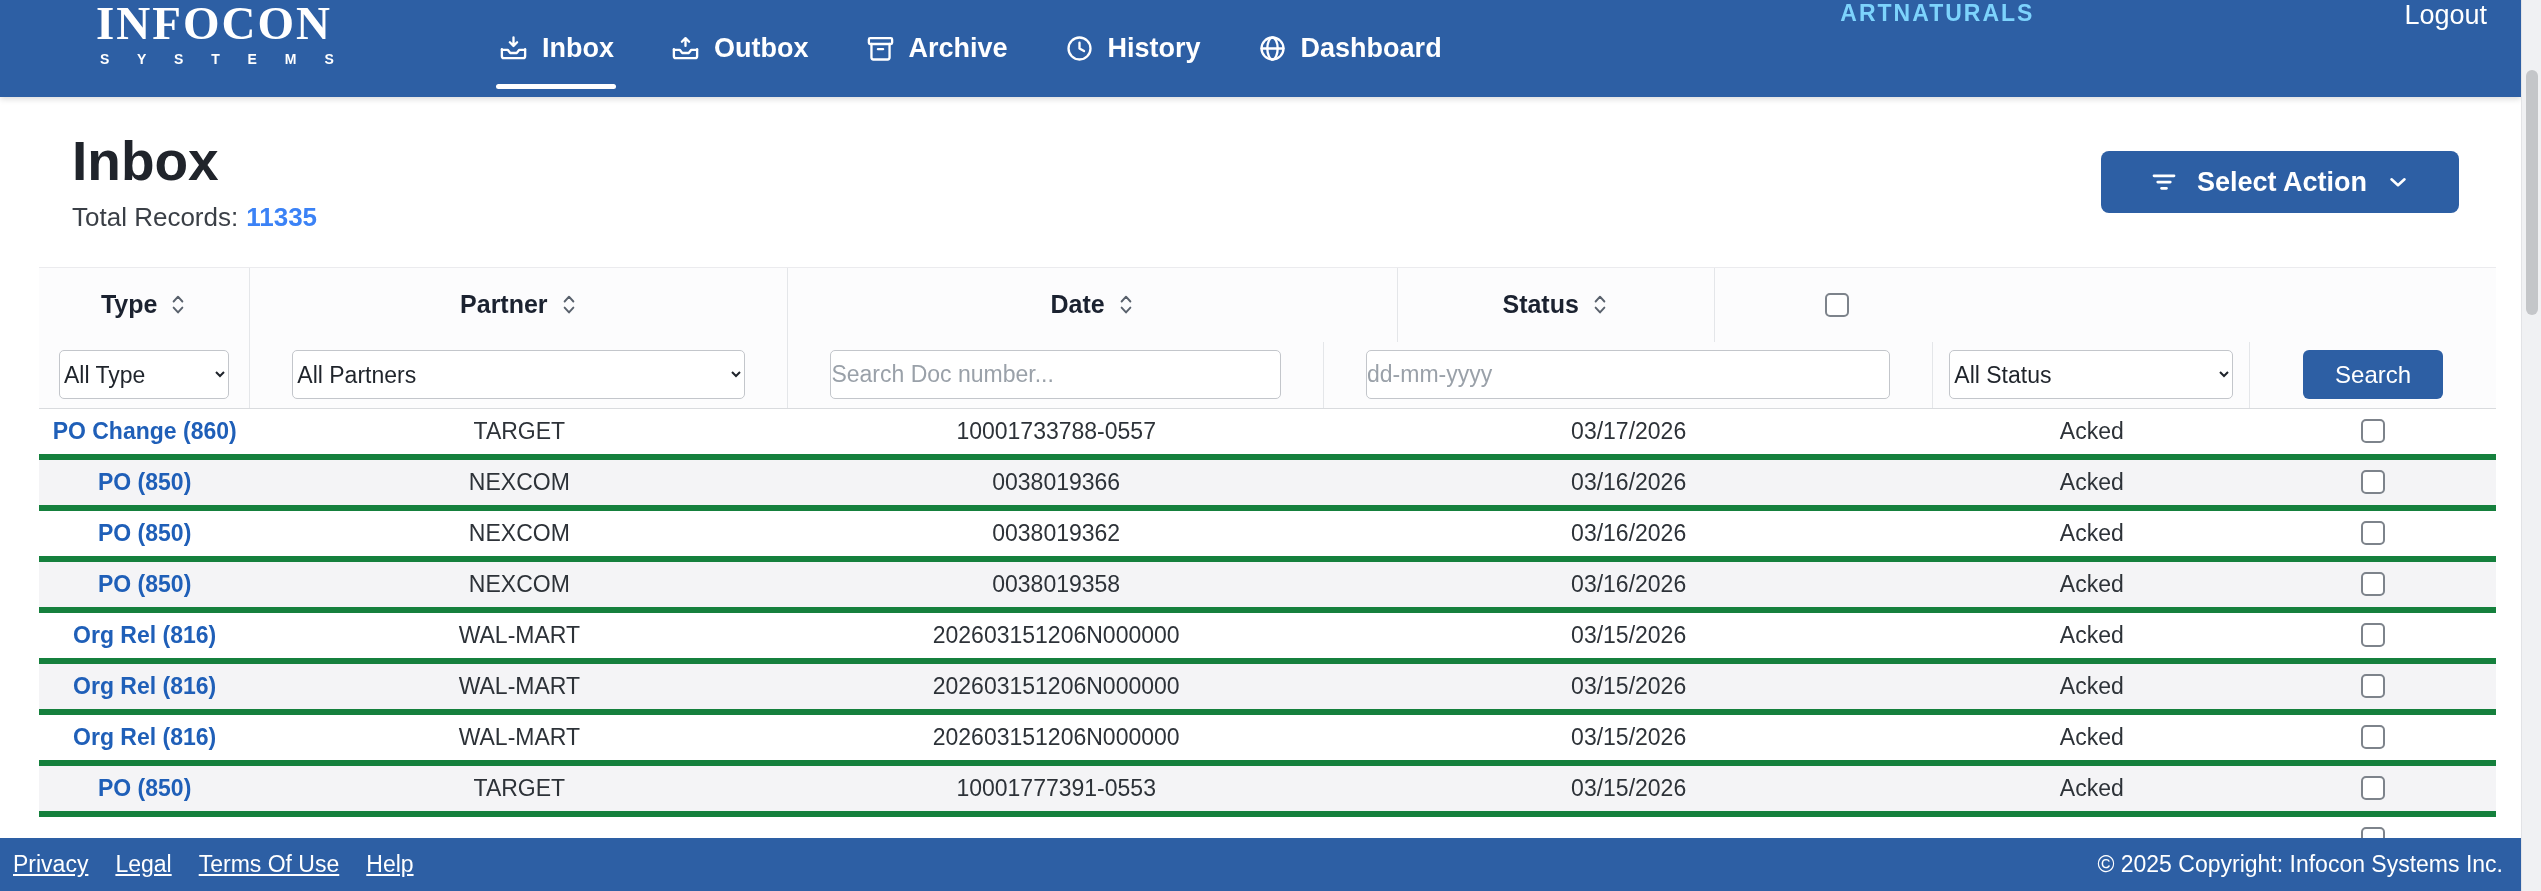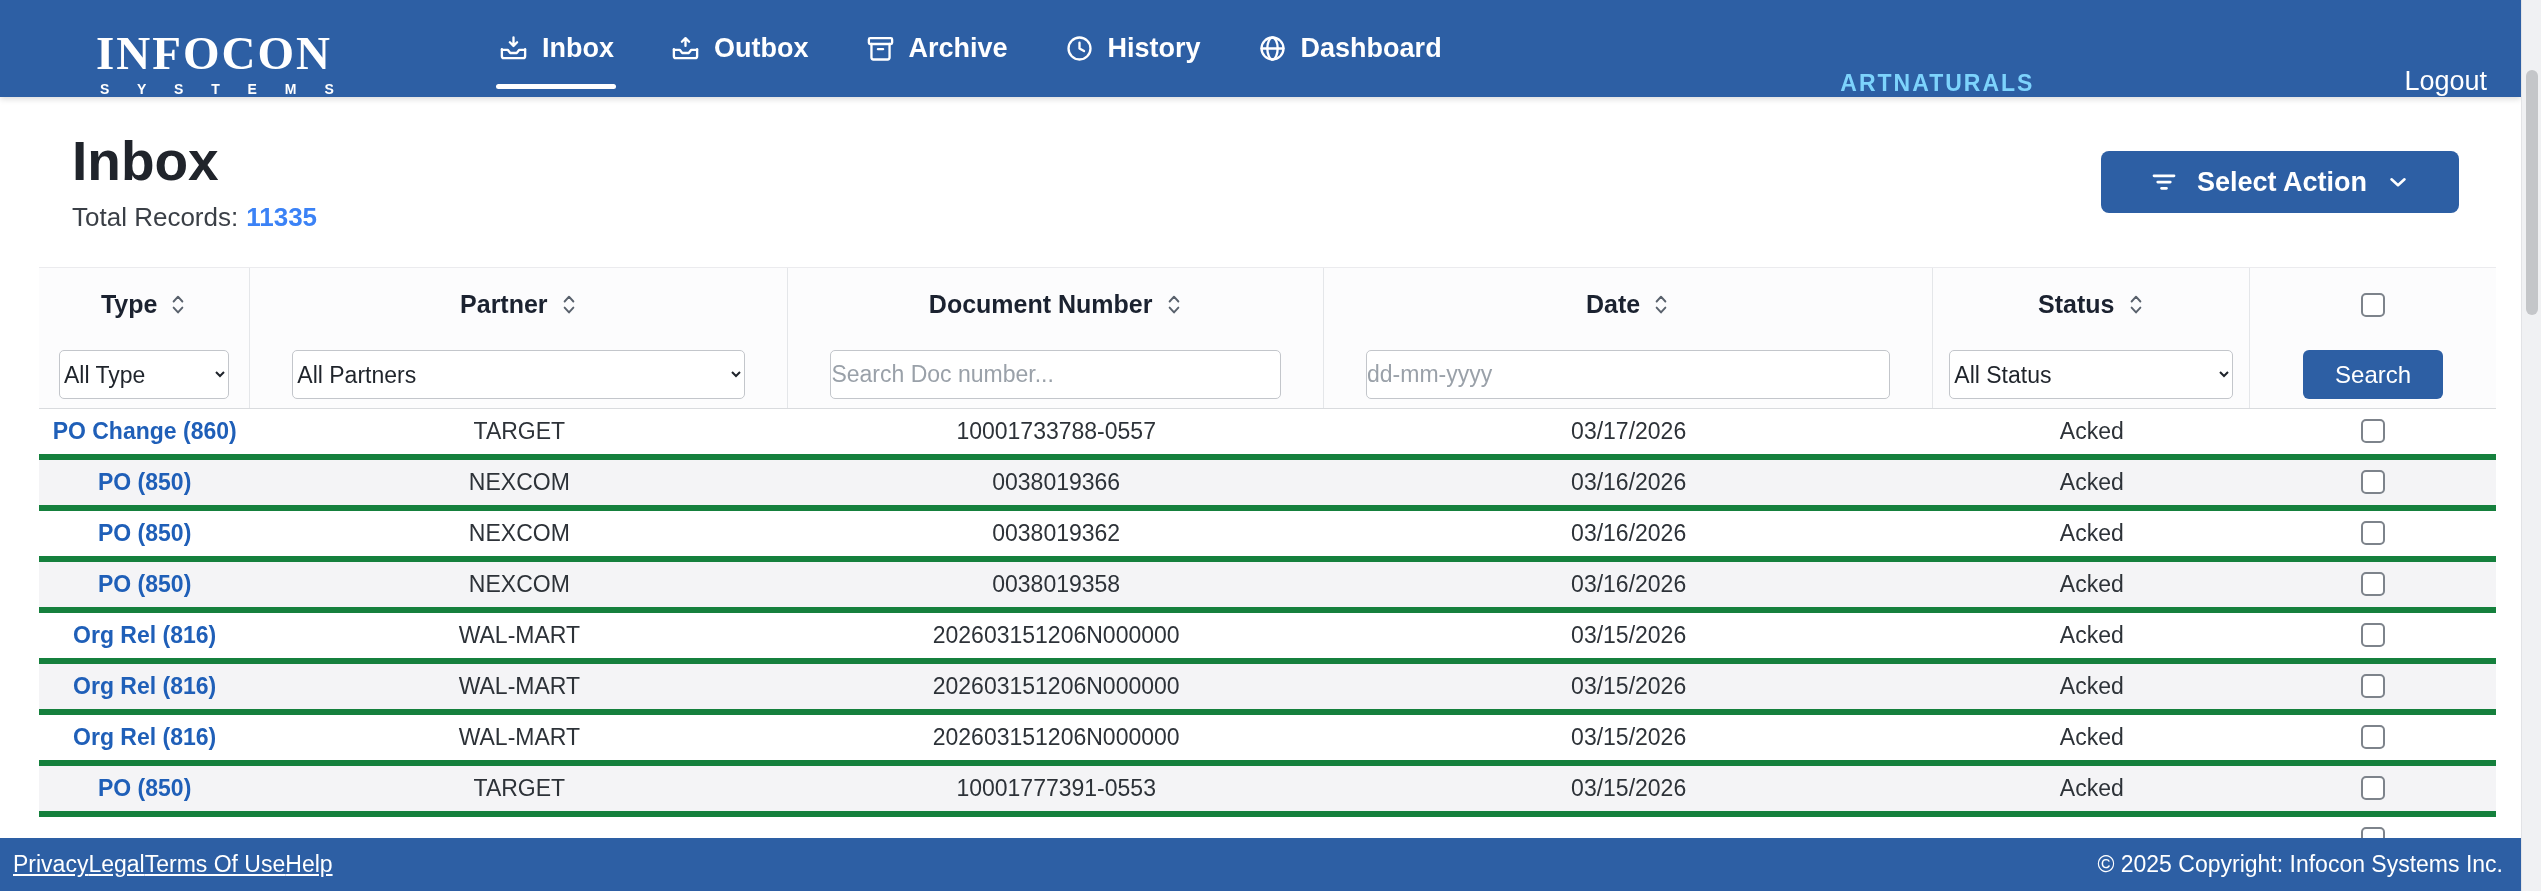--- a/index.html
+++ b/index.html
@@ -15,22 +15,22 @@
     height: 891px;
     overflow: hidden;
     background: #ffffff;
   }
 
   
   .navbar {
     height: 97px;
     background: #2d5fa4;
     display: flex;
-    align-items: flex-end;
-    padding: 12px 34px 0 96px;
+    align-items: flex-start;
+    padding: 0 34px 0 96px;
     box-shadow: 0 2px 6px rgba(0,0,0,0.15);
     position: relative;
     z-index: 5;
   }
   .brand { display: flex; flex-direction: column; color: #fff; width: 262px; }
   .brand-name {
     font-family: "Liberation Serif", serif;
     font-size: 47px; font-weight: 700; letter-spacing: 2px; line-height: 1;
   }
   .brand-sub {
@@ -133,21 +133,21 @@
     background: #fff; cursor: pointer;
   }
 
   
   .footer {
     position: absolute; left: 0; bottom: 0; width: 100%; height: 53px;
     background: #2d5fa4; color: #ffffff; z-index: 10;
     display: flex; align-items: center; justify-content: space-between;
     padding: 0 18px 0 13px; font-size: 23px;
   }
-  .footer-links { display: flex; }
+  .footer-links { display: flex; gap: 27px; }
   .footer-links a { color: #ffffff; text-decoration: underline; cursor: pointer; }
 
   
   .scrollbar {
     width: 20px; height: 891px; background: #f0f1f3; border-left: 1px solid #e2e3e6;
     position: relative;
   }
   .scrollbar-thumb {
     position: absolute; top: 70px; left: 4px; width: 12px; height: 245px;
     background: #c4c6c9; border-radius: 7px;
@@ -237,27 +237,20 @@
             <path d="M5 19l5 5.5 5-5.5"></path>
           </svg>
       </div>
       <div class="hcell col-partner">
         <span>Partner</span>
         <svg class="sort-icon" viewBox="0 0 20 32">
             <path d="M5 12l5-5.5 5 5.5"></path>
             <path d="M5 19l5 5.5 5-5.5"></path>
           </svg>
       </div>
-      <div class="hcell col-doc">
-        <span>Document Number</span>
-        <svg class="sort-icon" viewBox="0 0 20 32">
-            <path d="M5 12l5-5.5 5 5.5"></path>
-            <path d="M5 19l5 5.5 5-5.5"></path>
-          </svg>
-      </div>
       <div class="hcell col-date">
         <span>Date</span>
         <svg class="sort-icon" viewBox="0 0 20 32">
             <path d="M5 12l5-5.5 5 5.5"></path>
             <path d="M5 19l5 5.5 5-5.5"></path>
           </svg>
       </div>
       <div class="hcell col-status">
         <span>Status</span>
         <svg class="sort-icon" viewBox="0 0 20 32">

